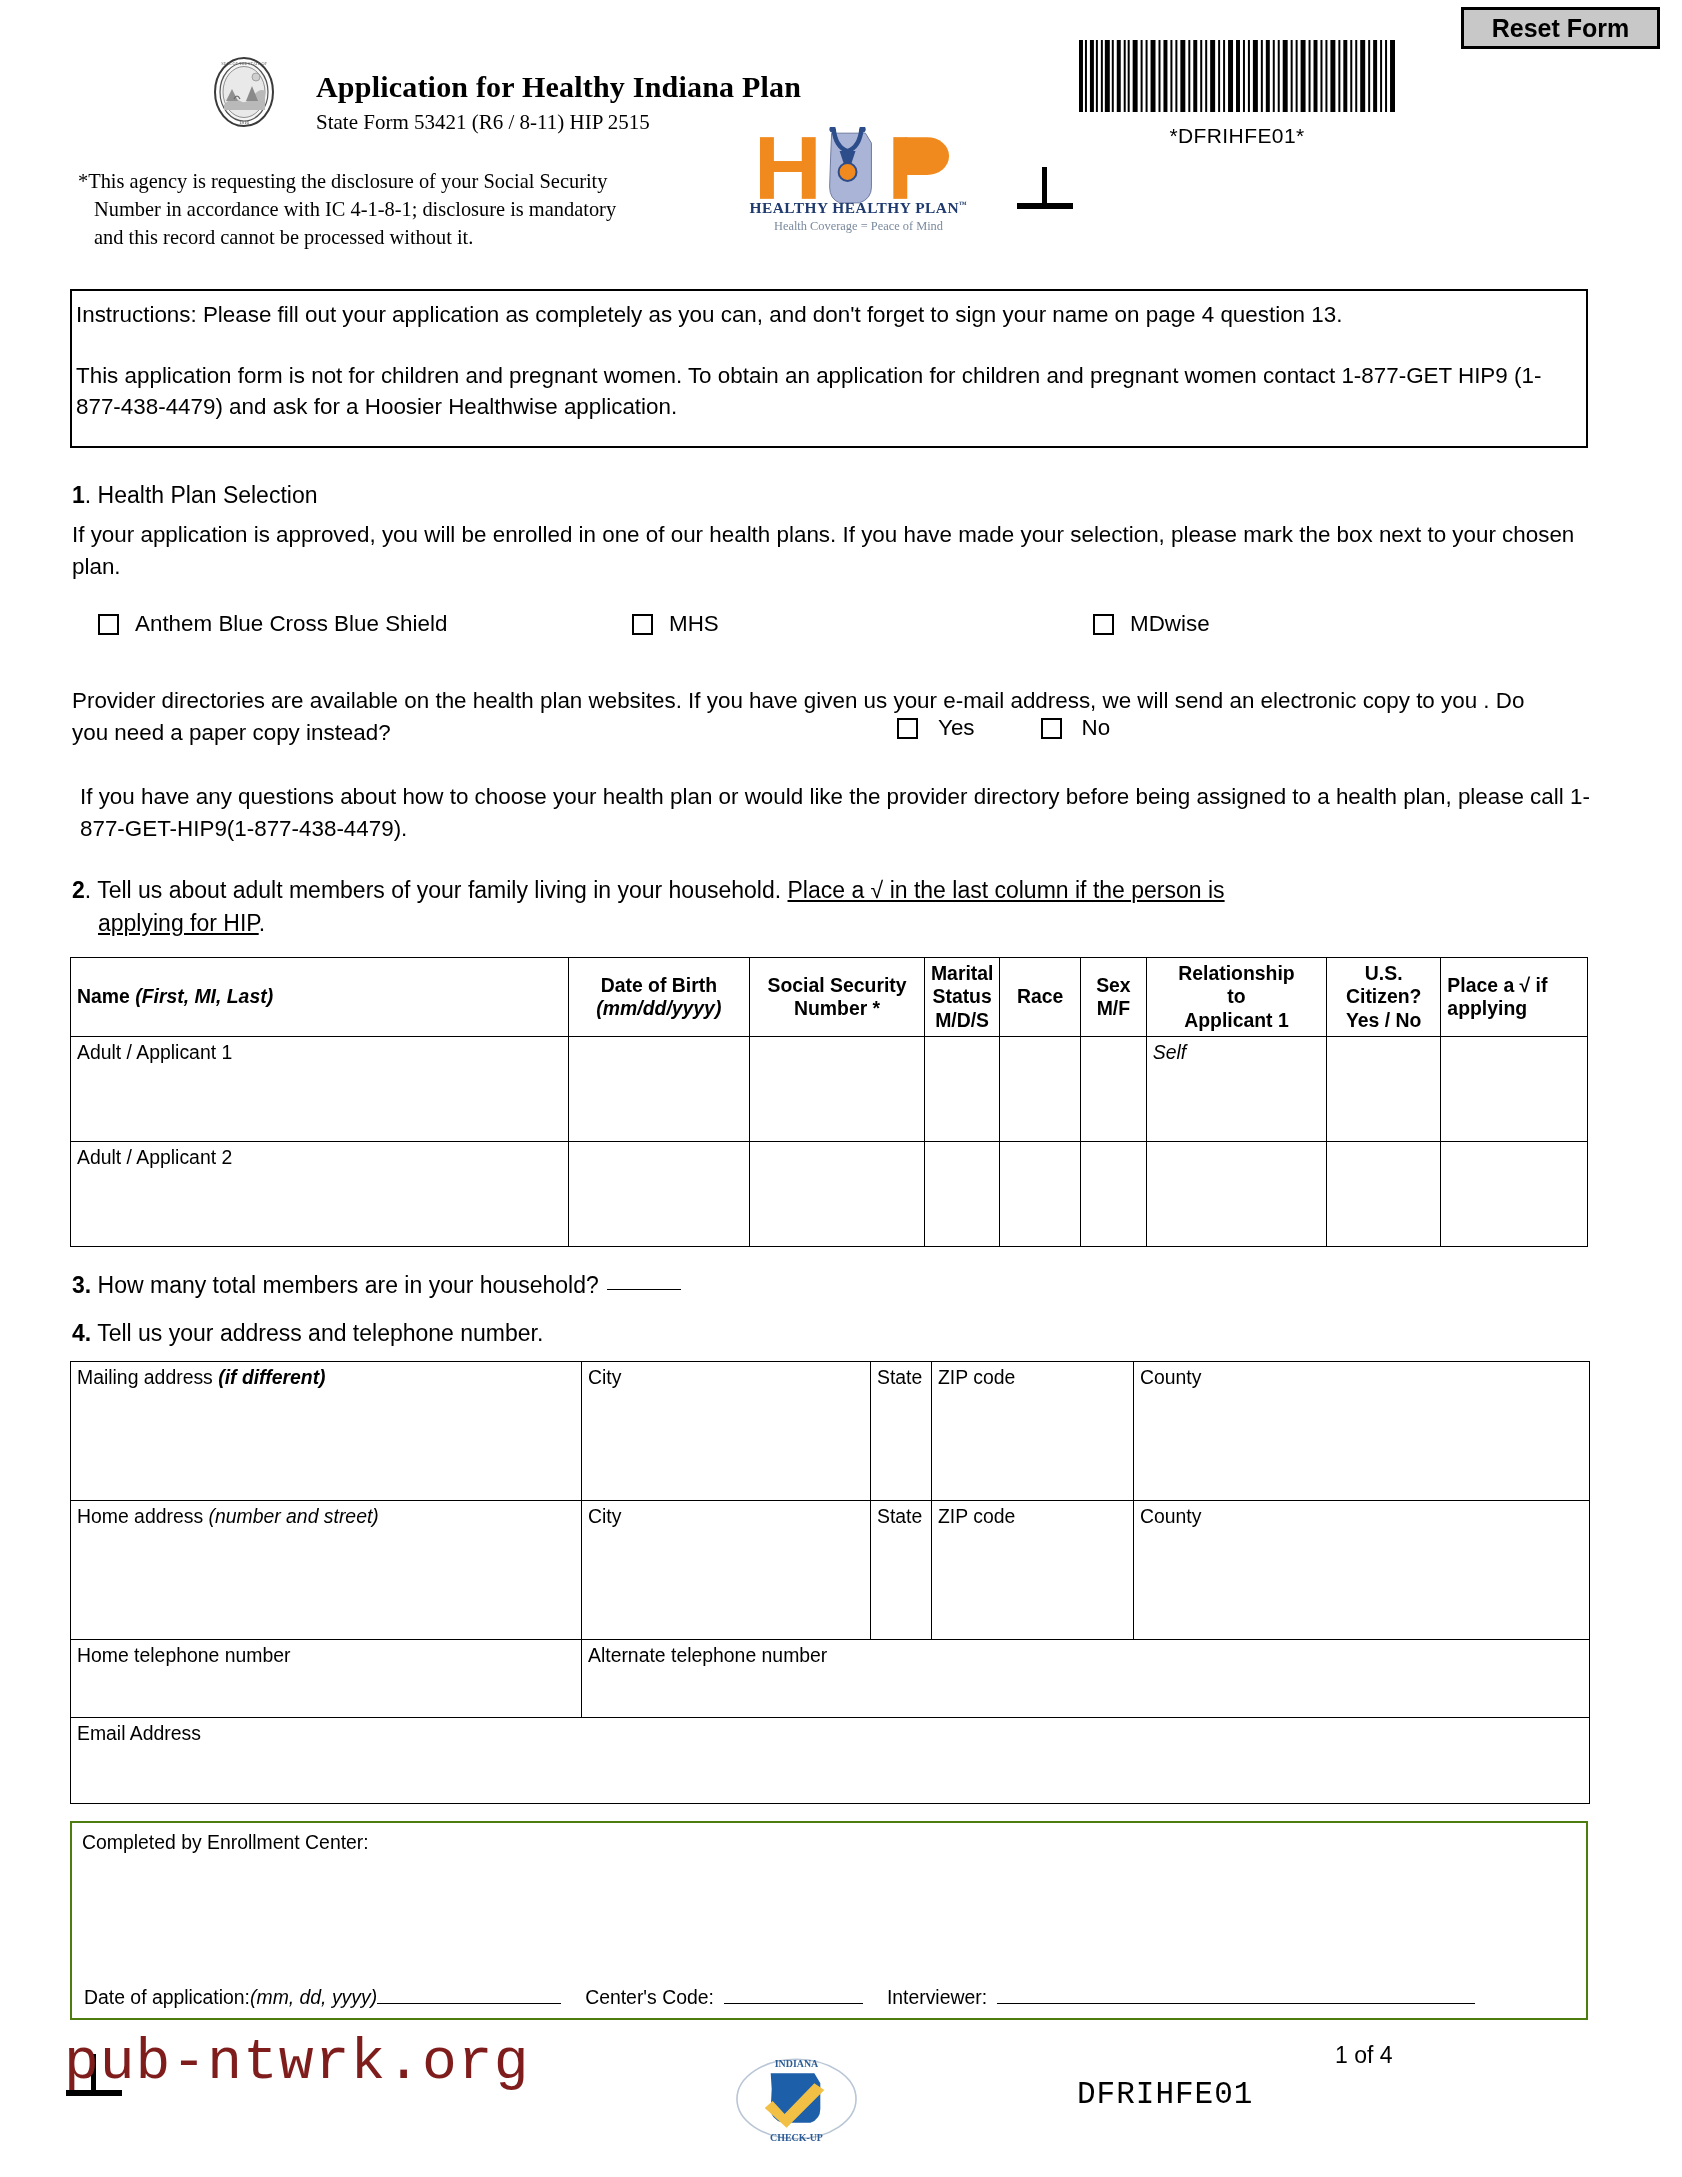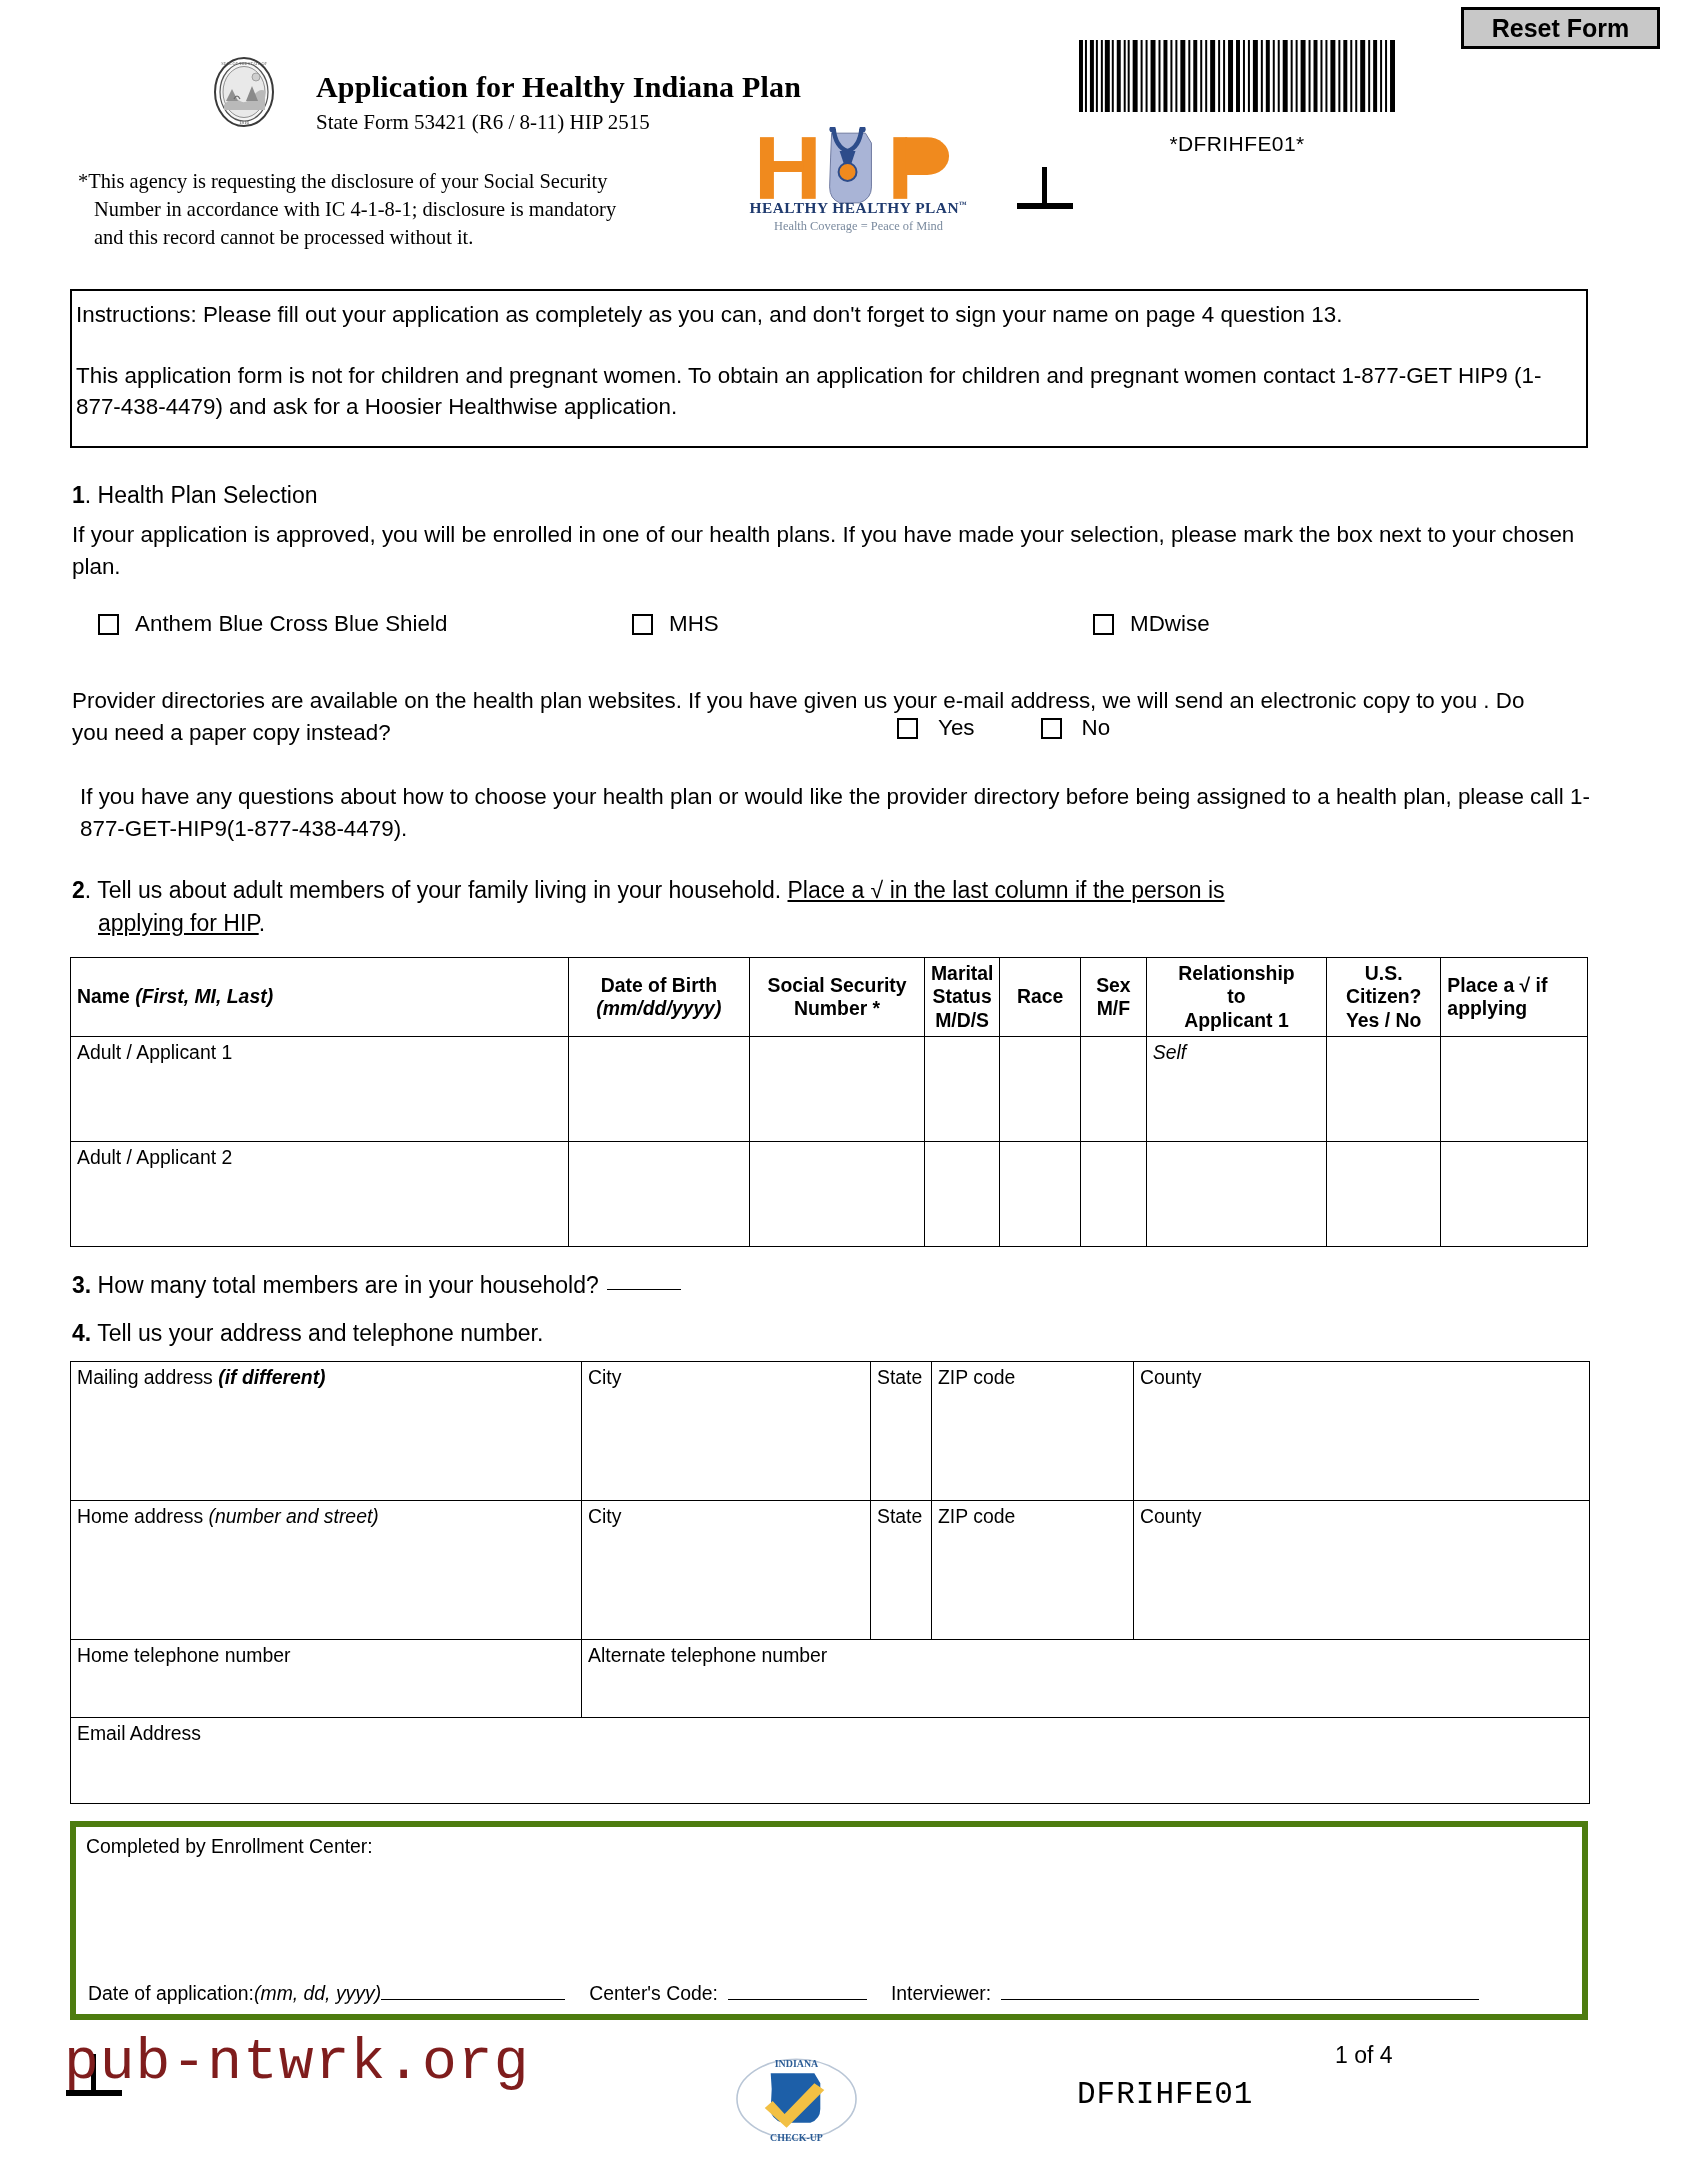--- a/index.html
+++ b/index.html
@@ -77,21 +77,21 @@
 
   
   .cropmark-top { position: absolute; top: 167px; left: 1015px; width: 62px; height: 44px; }
   .cropmark-bottom { position: absolute; top: 2054px; left: 64px; width: 62px; height: 44px; }
 
   
   .barcode-wrap { position: absolute; top: 40px; left: 1079px; width: 316px; text-align: center; }
   .barcode { height: 72px; width: 100%; display: block; }
   .barcode-label {
     font-family: "Liberation Sans", sans-serif;
-    font-size: 21px; margin-top: 20px; letter-spacing: 0.4px;
+    font-size: 21px; margin-top: 12px; letter-spacing: 0.4px;
   }
 
   
   .instructions {
     position: absolute; top: 289px; left: 70px;
     width: 1518px; height: 159px;
     border: 2px solid #000;
     padding: 9px 14px 0 4px;
     font-size: 22.4px;
     line-height: 1.38;
@@ -183,21 +183,21 @@
 
   #address-table { top: 1361px; left: 70px; width: 1518px; }
   #address-table td { height: 139px; font-size: 19.4px; }
   #address-table td.tel { height: 78px; }
   #address-table td.email { height: 86px; }
 
   
   .enroll-box {
     position: absolute; top: 1821px; left: 70px;
     width: 1518px; height: 199px;
-    border: 6px solid #4d7c0f;
+    border: 2px solid #4d7c0f;
   }
   .enroll-label {
     position: absolute; top: 8px; left: 10px;
     font-size: 19.4px;
   }
   .enroll-footer {
     position: absolute; bottom: 9px; left: 12px;
     font-size: 19.4px;
     display: flex; align-items: baseline;
     white-space: nowrap;

